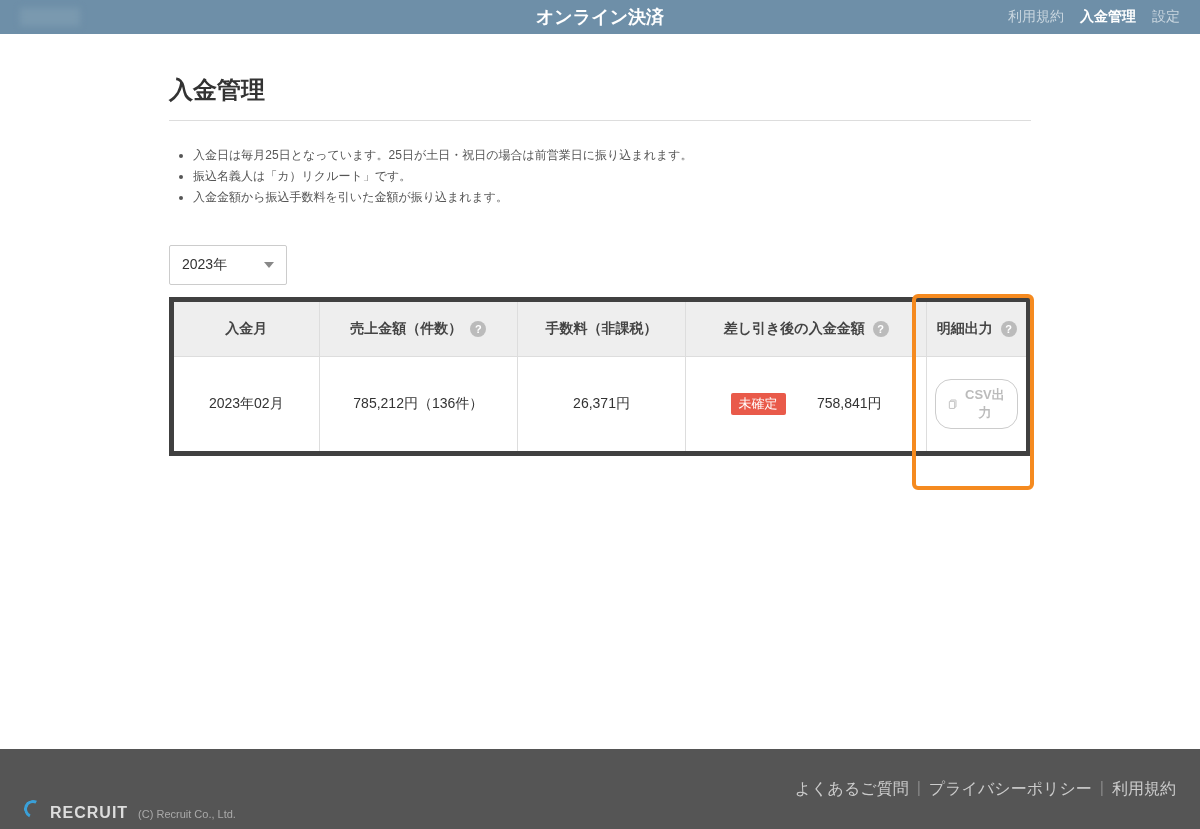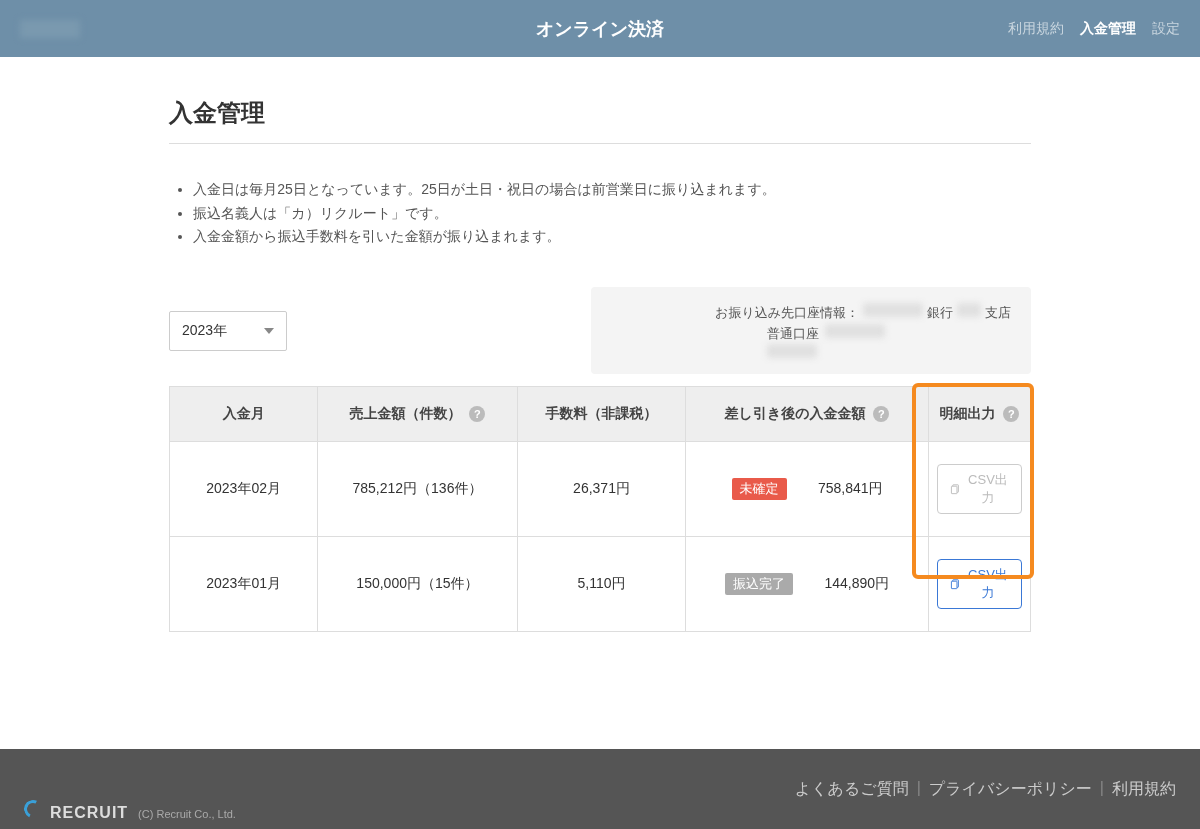--- a/index.html
+++ b/index.html
@@ -6,21 +6,21 @@
 body {
   font-family: -apple-system, BlinkMacSystemFont, "Segoe UI", "Hiragino Sans", "Hiragino Kaku Gothic ProN", Meiryo, sans-serif;
   background: #fff;
   color: #333;
   width: 1200px;
   height: 829px;
   position: relative;
 }
 .header {
   background: #6e8fa8;
-  height: 57px;
+  height: 34px;
   display: flex;
   align-items: center;
   padding: 4px 20px;
   position: relative;
 }
 .header-logo {
   width: 60px;
   height: 18px;
   background: #7a99af;
   border-radius: 2px;
@@ -54,23 +54,23 @@
   padding-top: 40px;
 }
 .page-title {
   font-size: 24px;
   font-weight: bold;
   color: #333;
   padding-bottom: 14px;
   border-bottom: 1px solid #ddd;
 }
 .notes {
-  margin-top: 36px;
+  margin-top: 26px;
   padding-left: 24px;
-  font-size: 14px;
+  font-size: 12px;
   color: #555;
 }
 .notes li { margin-bottom: 4px; list-style: disc; line-height: 1.4; }
 
 .controls-row {
   display: flex;
   justify-content: space-between;
   align-items: center;
   margin-top: 40px;
   margin-bottom: 12px;
@@ -109,21 +109,21 @@
 .bank-blur {
   display: inline-block;
   background: #e0e0e0;
   border-radius: 2px;
   filter: blur(3px);
 }
 
 table {
   width: 100%;
   border-collapse: collapse;
-  border: 1px solid #404040;
+  border: 5px solid #404040;
   position: relative;
 }
 th {
   background: #eeeeee;
   border: 1px solid #ddd;
   padding: 18px 8px;
   font-size: 14px;
   font-weight: bold;
   color: #444;
   text-align: center;
@@ -160,25 +160,26 @@
 .badge-gray { background: #aaa; }
 .amount-cell { display: flex; align-items: center; justify-content: center; gap: 4px; }
 .amount-cell .amt { min-width: 80px; text-align: right; }
 
 .csv-btn {
   display: inline-flex;
   align-items: center;
   gap: 6px;
   padding: 6px 12px;
   border: 1px solid #3a78d6;
-  border-radius: 4px;
+  border-radius: 16px;
   color: #3a78d6;
   font-size: 13px;
   background: #fff;
   cursor: pointer;
+  font-weight: bold;
 }
 .csv-btn.disabled {
   border-color: #ccc;
   color: #bbb;
   cursor: not-allowed;
 }
 .csv-icon { width: 14px; height: 14px; }
 
 .highlight-box {
   position: absolute;
@@ -249,36 +250,20 @@
   <ul class="notes">
     <li>入金日は毎月25日となっています。25日が土日・祝日の場合は前営業日に振り込まれます。</li>
     <li>振込名義人は「カ）リクルート」です。</li>
     <li>入金金額から振込手数料を引いた金額が振り込まれます。</li>
   </ul>
 
   <div class="controls-row">
     <div class="year-select">
       <span>2023年</span>
       <span class="chev"></span>
-    </div>
-    <div class="bank-box">
-      <div class="bank-line" style="justify-content:flex-end; gap:4px;">
-        <span>お振り込み先口座情報：</span>
-        <span class="bank-blur" style="width:60px;height:14px;"></span>
-        <span>銀行</span>
-        <span class="bank-blur" style="width:24px;height:14px;"></span>
-        <span>支店</span>
-      </div>
-      <div class="bank-line" style="justify-content:flex-start; padding-left:156px; gap:6px;">
-        <span>普通口座</span>
-        <span class="bank-blur" style="width:60px;height:14px;"></span>
-      </div>
-      <div class="bank-line" style="padding-left:156px;">
-        <span class="bank-blur" style="width:50px;height:14px;"></span>
-      </div>
     </div>
   </div>
 
   <div style="position:relative;">
     <table>
       <thead>
         <tr>
           <th style="width:145px;"><span>入金月</span></th>
           <th style="width:195px;">
             <span>売上金額（件数）</span>
@@ -309,40 +294,20 @@
           <td>
             <button class="csv-btn disabled">
               <svg class="csv-icon" viewBox="0 0 24 24" fill="none" stroke="currentColor" stroke-width="2">
                   <rect x="6" y="3" width="12" height="16" rx="1"></rect>
                   <rect x="3" y="6" width="12" height="16" rx="1" fill="#fff"></rect>
                 </svg>
               <span>CSV出力</span>
             </button>
           </td>
         </tr>
-        <tr>
-          <td>2023年01月</td>
-          <td>150,000円（15件）</td>
-          <td>5,110円</td>
-          <td>
-            <div class="amount-cell">
-              <span class="badge badge-gray">振込完了</span>
-              <span class="amt">144,890円</span>
-            </div>
-          </td>
-          <td>
-            <button class="csv-btn">
-              <svg class="csv-icon" viewBox="0 0 24 24" fill="none" stroke="currentColor" stroke-width="2">
-                  <rect x="6" y="3" width="12" height="16" rx="1"></rect>
-                  <rect x="3" y="6" width="12" height="16" rx="1" fill="#fff"></rect>
-                </svg>
-              <span>CSV出力</span>
-            </button>
-          </td>
-        </tr>
       </tbody>
     </table>
     <div class="highlight-box" style="top:-3px; right:-3px; width:122px; height:196px;"></div>
   </div>
 </div>
 
 <div class="footer">
   <div class="footer-logo">
     <span class="arc"></span>
     <span class="brand">RECRUIT</span>

